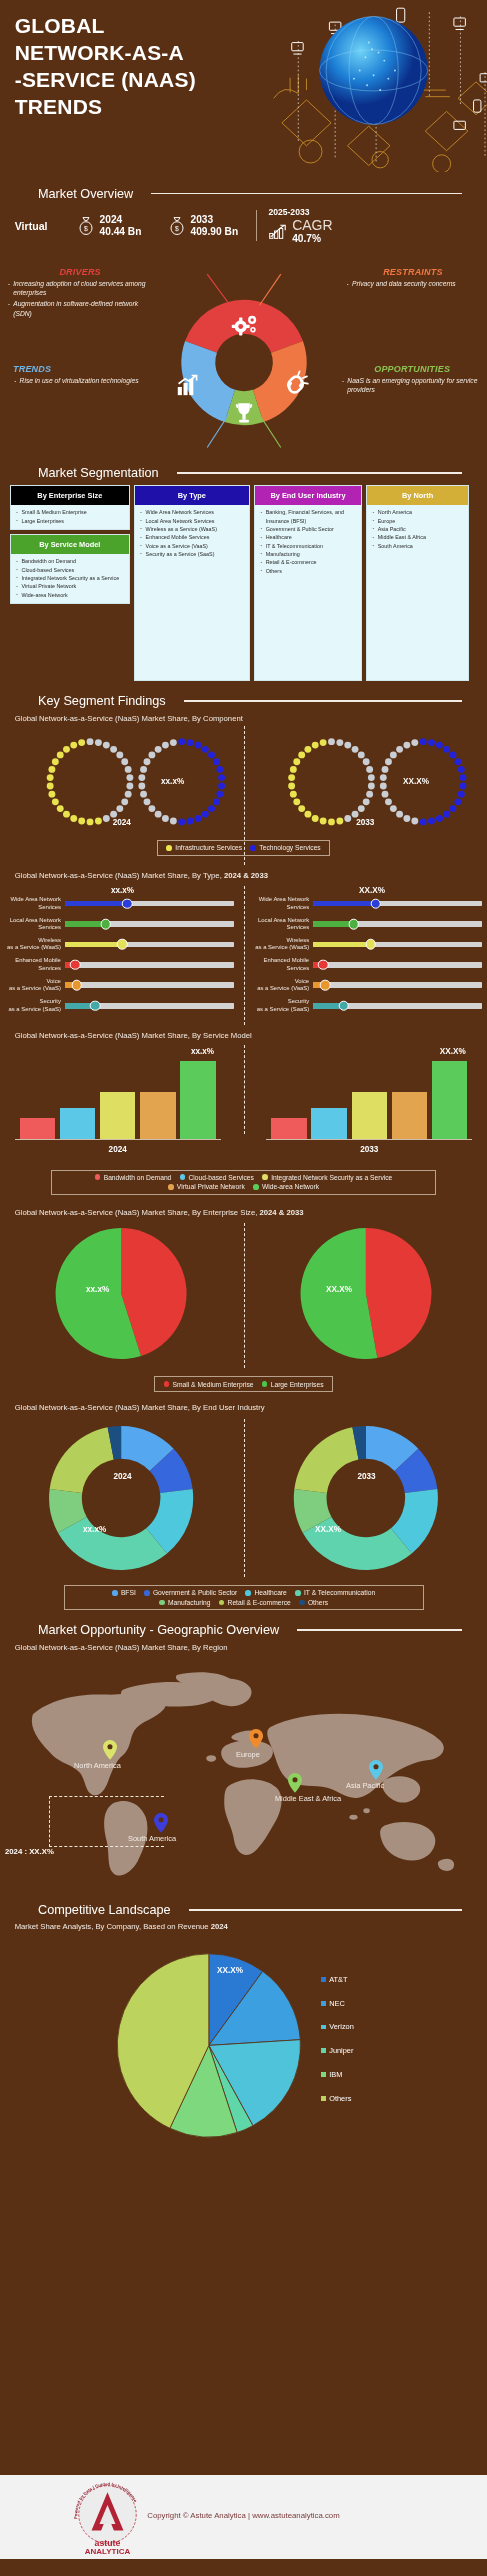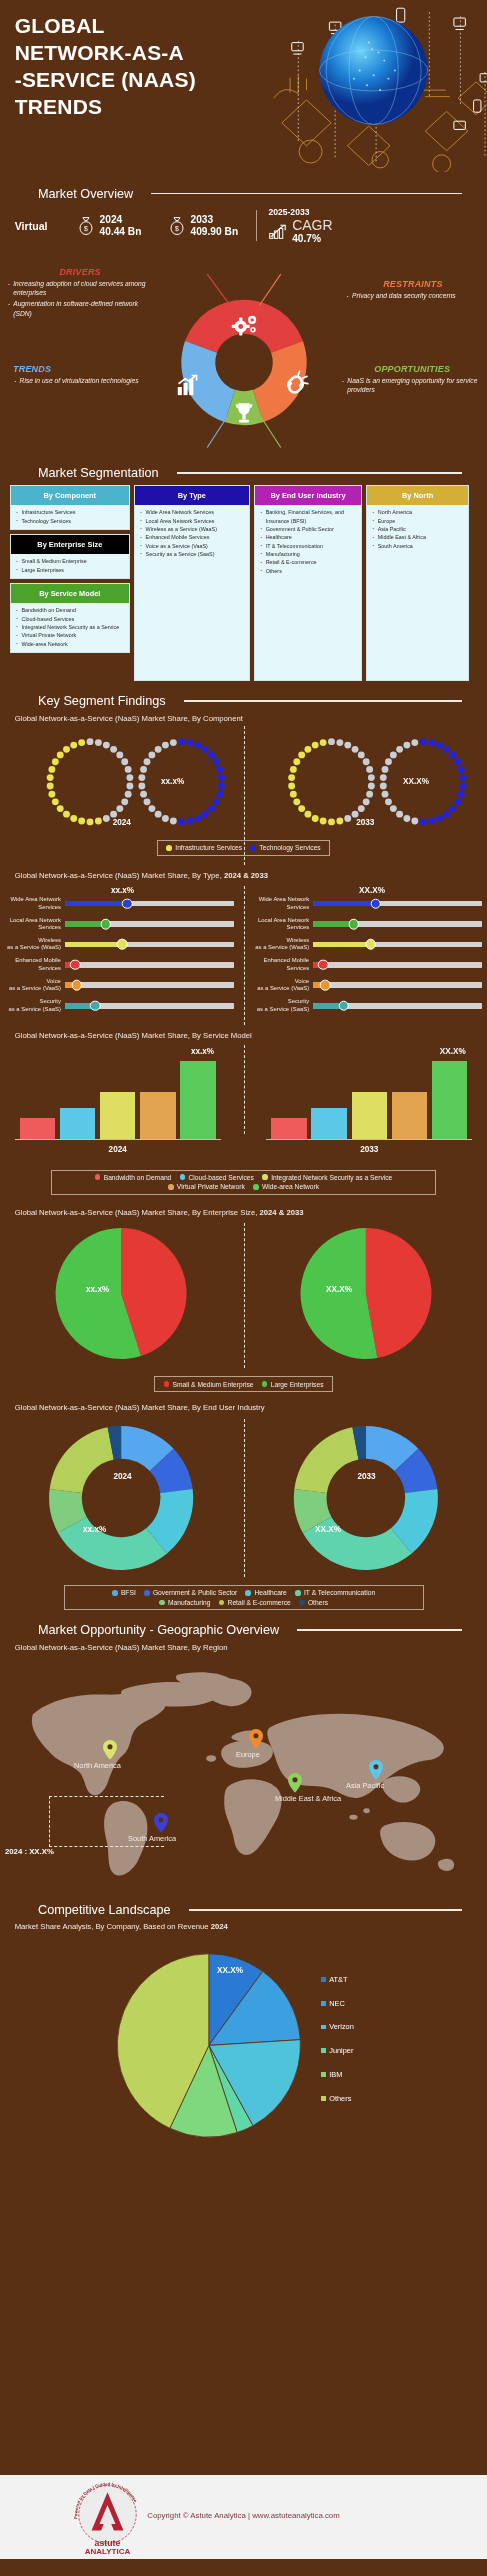--- a/index.html
+++ b/index.html
@@ -44,21 +44,21 @@
   .cagr-val{ font-size:10.2px; font-weight:bold; }
 
   
   .factors{ position:relative; height:217px; margin-top:4.9px;font-style:italic; }
   .f-title{ font-size:9px; font-weight:bold; letter-spacing:0.2px; }
   .f-list{ font-size:6.7px; line-height:1.45; color:#f4efe9; margin-top:1.6px; }
   .f-list li{ list-style:none; position:relative; padding-left:6.6px; margin-bottom:0.8px; }
   .f-list li:before{ content:"·"; position:absolute; left:0.8px; top:-0.8px; font-size:9px; }
   .f-drivers{ position:absolute; left:6.6px; top:18px; width:147px; text-align:left;}
   .f-drivers .f-title{ color:#e2403f; text-align:center; }
-  .f-restraints{ position:absolute; right:6.6px; top:30px; width:135px; }
+  .f-restraints{ position:absolute; right:6.6px; top:18px; width:135px; }
   .f-restraints .f-title{ color:#ee7743; text-align:center; }
   .f-trends{ position:absolute; left:13px; top:115px; width:143px; }
   .f-trends .f-title{ color:#6fb3e8; }
   .f-opps{ position:absolute; right:3.3px; top:115px; width:143px; }
   .f-opps .f-title{ color:#8cc152; text-align:center; }
   .donut-svg{ position:absolute; left:50%; transform:translateX(-50%); top:16.4px; }
 
   
   .seg-wrap{ display:flex; gap:4.1px; padding:4.9px 9.8px 0 9.8px; align-items:flex-start; }
   .seg-col{ display:flex; flex-direction:column; gap:4.1px; }
@@ -324,27 +324,20 @@
   </div>
 
   <div class="sec-head">
     <span class="txt">Market Segmentation</span>
     <span class="rule"></span>
   </div>
 
   <div class="seg-wrap">
 
     <div class="seg-col" style="width:120px">
-      <div class="seg-card">
-        <div class="seg-hd" style="background:#4bb4cc">By Component</div>
-        <ul class="seg-body">
-          <li>Infrastructure Services</li>
-          <li>Technology Services</li>
-        </ul>
-      </div>
       <div class="seg-card">
         <div class="seg-hd" style="background:#000000">By Enterprise Size</div>
         <ul class="seg-body">
           <li>Small &amp; Medium Enterprise</li>
           <li>Large Enterprises</li>
         </ul>
       </div>
       <div class="seg-card">
         <div class="seg-hd" style="background:#4ca32b">By Service Model</div>
         <ul class="seg-body">

